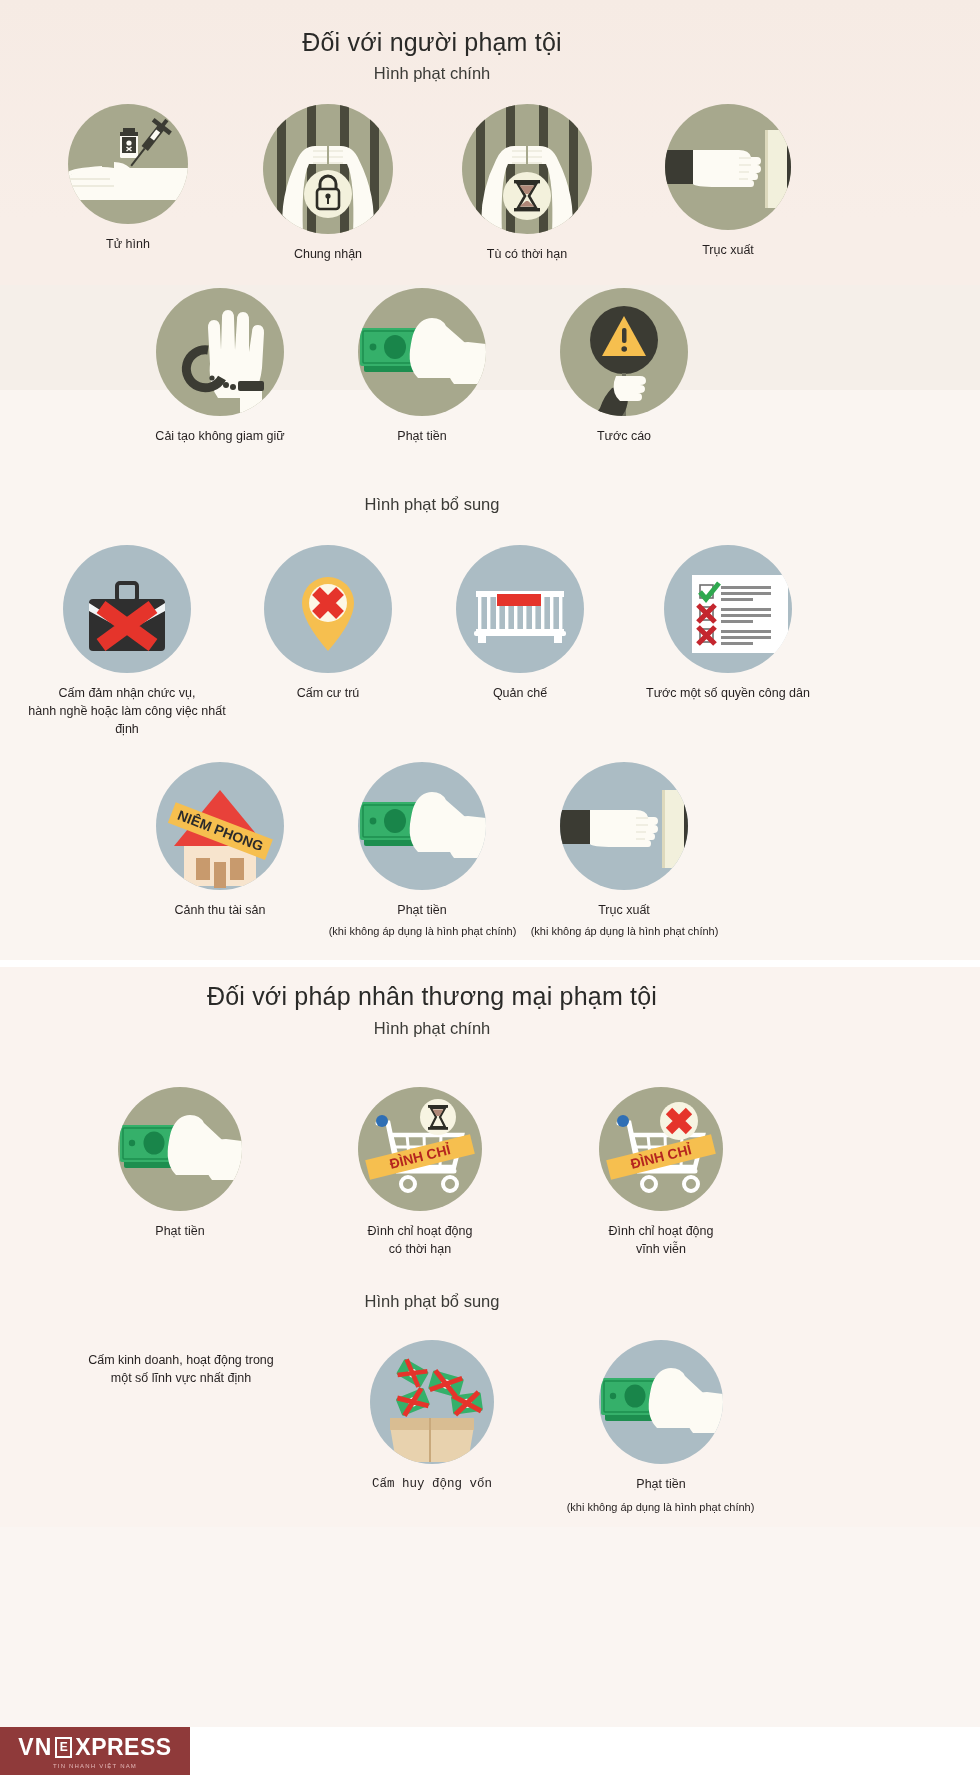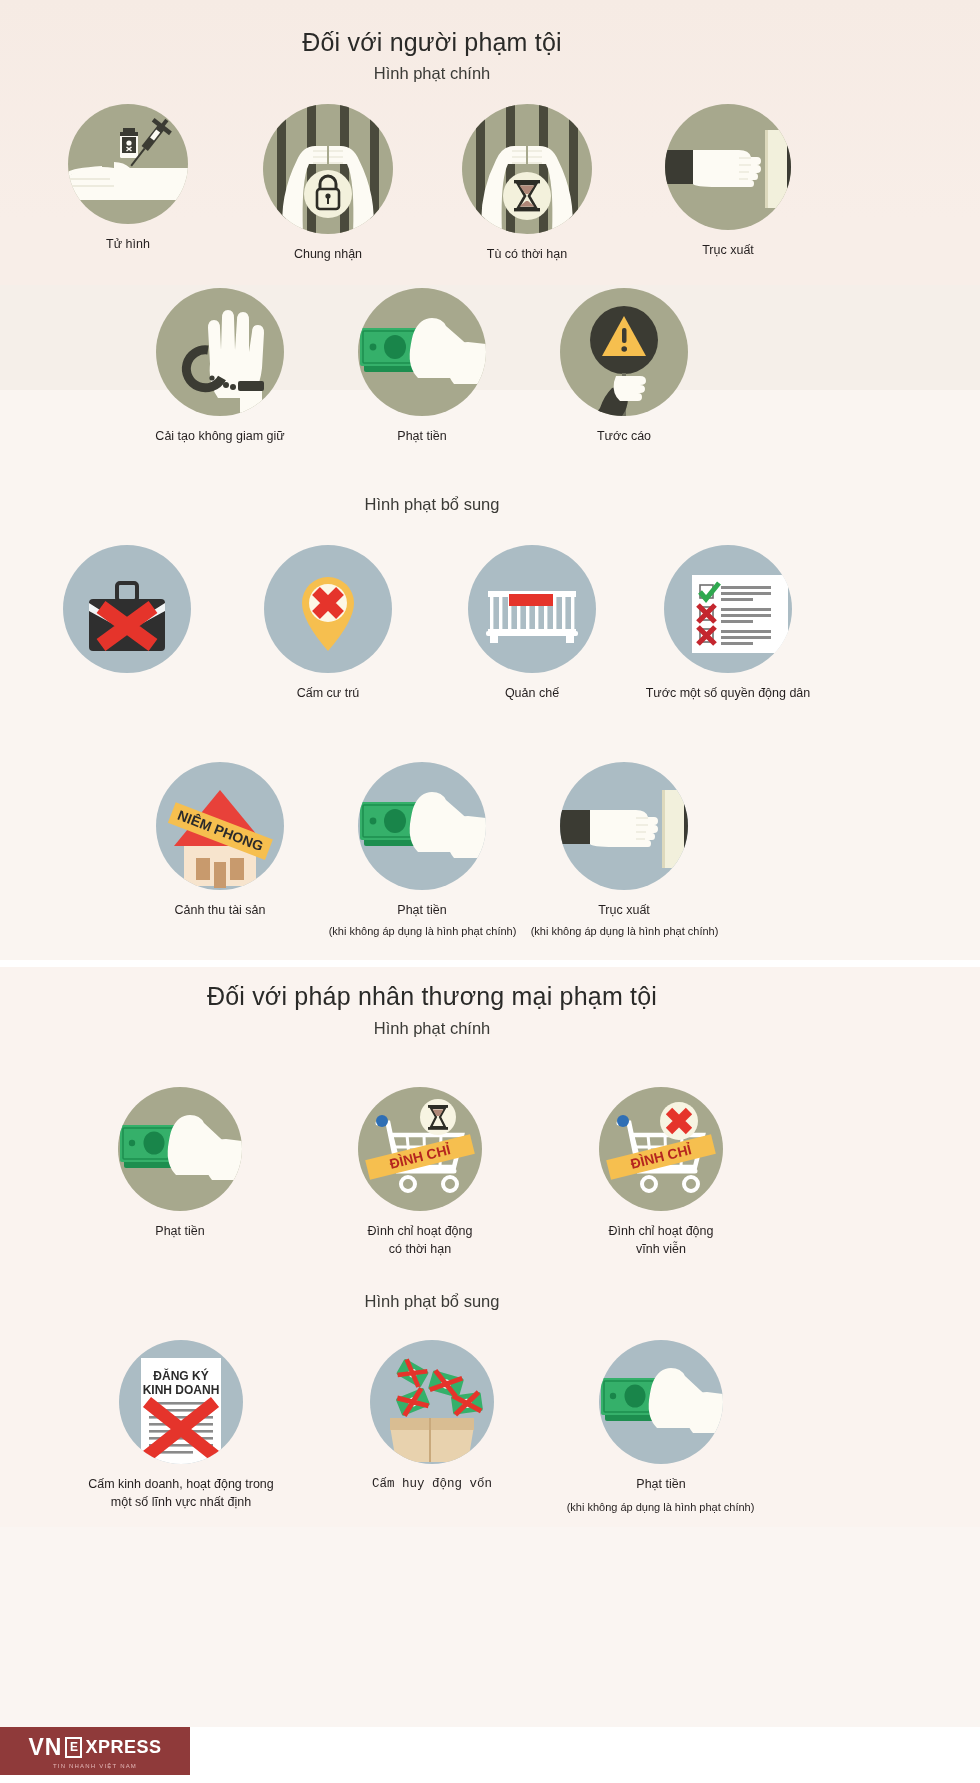--- a/index.html
+++ b/index.html
@@ -56,21 +56,21 @@
     background:#8f3a3a; display:flex; flex-direction:column;
     align-items:center; justify-content:center;
   }
   .logo-main { display:flex; align-items:center; gap:3px; }
   .logo-vn { color:#fff; font-size:23px; font-weight:700; letter-spacing:1px; }
   .logo-e {
     width:17px;height:21px;border:2.5px solid #fff;color:#fff;
     font-size:12px;display:flex;align-items:center;justify-content:center;
     font-weight:700;
   }
-  .logo-x { color:#fff; font-size:18px; font-weight:700; letter-spacing:.5px; }
+  .logo-x { color:#fff; font-size:23px; font-weight:700; letter-spacing:.5px; }
   .logo-tag { color:#e3b7b7; font-size:6px; letter-spacing:1.2px; margin-top:2px; }
 
   svg { display:block; }
 </style>
 </head>
 <body>
 
 <div class="page">
 
   <div class="band band-a"></div>
@@ -246,34 +246,36 @@
 
     <div class="cell" style="left:26px; width:202px;">
       <div class="circle c-blue" style="width:128px;height:128px;">
         <svg width="128" height="128" viewBox="0 0 128 128">
           <rect x="54" y="38" width="20" height="18" rx="3" fill="none" stroke="#2f2f2f" stroke-width="4"></rect>
           <rect x="26" y="54" width="76" height="52" rx="4" fill="#2f2f2f"></rect>
           <path d="M26 58 L48 72 L80 72 L102 58 L102 66 L80 78 L48 78 L26 66 Z" fill="#f2f5f6"></path>
           <path d="M38 62 l52 38 M90 62 l-52 38" stroke="#e5342b" stroke-width="15" stroke-linecap="butt"></path>
         </svg>
       </div>
+      <div class="lbl">Cấm đảm nhận chức vụ,
+hành nghề hoặc làm công việc nhất định</div>
     </div>
 
     <div class="cell" style="left:228px; width:200px;">
       <div class="circle c-blue" style="width:128px;height:128px;">
         <svg width="128" height="128" viewBox="0 0 128 128">
           <path d="M64 32 a26 26 0 0 1 26 26 q0 18 -26 48 q-26 -30 -26 -48 a26 26 0 0 1 26 -26 Z" fill="#f6bf4f"></path>
           <circle cx="64" cy="58" r="19" fill="#fdf7e6"></circle>
           <path d="M52 46 l24 24 M76 46 l-24 24" stroke="#e5342b" stroke-width="11" stroke-linecap="butt"></path>
         </svg>
       </div>
       <div class="lbl">Cấm cư trú</div>
     </div>
 
-    <div class="cell" style="left:432px; width:200px;">
+    <div class="cell" style="left:420px; width:200px;">
       <div class="circle c-blue" style="width:128px;height:128px;">
         <svg width="128" height="128" viewBox="0 0 128 128">
           <rect x="20" y="48" width="88" height="4" fill="#ffffff"></rect>
           <rect x="20" y="84" width="88" height="4" fill="#ffffff"></rect>
           <g fill="#ffffff">
             <rect x="22" y="48" width="3.4" height="40"></rect>
               <rect x="31" y="48" width="3.4" height="40"></rect>
             <rect x="40" y="48" width="3.4" height="40"></rect>
               <rect x="49" y="48" width="3.4" height="40"></rect>
             <rect x="58" y="48" width="3.4" height="40"></rect>
@@ -311,21 +313,21 @@
           <rect x="57" y="69" width="50" height="3" fill="#8b8b8b"></rect>
           <rect x="57" y="75" width="32" height="3" fill="#8b8b8b"></rect>
 
           <rect x="36" y="84" width="13" height="13" fill="none" stroke="#6f6f6f" stroke-width="1.6"></rect>
           <path d="M34 82 l17 17 M51 82 l-17 17" stroke="#c4262e" stroke-width="5.2"></path>
           <rect x="57" y="85" width="50" height="3" fill="#8b8b8b"></rect>
           <rect x="57" y="91" width="50" height="3" fill="#8b8b8b"></rect>
           <rect x="57" y="97" width="32" height="3" fill="#8b8b8b"></rect>
         </svg>
       </div>
-      <div class="lbl">Tước một số quyền động dân</div>
+      <div class="lbl">Tước một số quyền công dân</div>
     </div>
   </div>
 
   <div class="row" style="top:762px;">
 
     <div class="cell" style="left:120px; width:200px;">
       <div class="circle c-blue" style="width:128px;height:128px;">
         <svg width="128" height="128" viewBox="0 0 128 128">
           <path d="M64 28 L110 84 L18 84 Z" fill="#e8413a"></path>
           <rect x="28" y="84" width="72" height="40" fill="#f7e4cd"></rect>
@@ -453,38 +455,20 @@
       <div class="lbl">Đình chỉ hoạt động
 vĩnh viễn</div>
     </div>
   </div>
 
   <div class="section-title h2" style="top:1292px;">Hình phạt bổ sung</div>
 
   <div class="row" style="top:1340px;">
 
     <div class="cell" style="left:80px; width:202px;">
-      <div class="circle c-blue" style="width:124px;height:124px;">
-        <svg width="124" height="124" viewBox="0 0 124 124">
-          <rect x="22" y="18" width="80" height="106" fill="#ffffff"></rect>
-          <text x="62" y="40" text-anchor="middle" font-family="Liberation Sans, sans-serif" font-size="12" font-weight="700" fill="#2b2b2b">ĐĂNG KÝ</text>
-          <text x="62" y="54" text-anchor="middle" font-family="Liberation Sans, sans-serif" font-size="12" font-weight="700" fill="#2b2b2b">KINH DOANH</text>
-          <g fill="#8a8a8a">
-            <rect x="30" y="62" width="64" height="2.6"></rect>
-              <rect x="30" y="69" width="64" height="2.6"></rect>
-            <rect x="30" y="76" width="64" height="2.6"></rect>
-              <rect x="30" y="83" width="64" height="2.6"></rect>
-            <rect x="30" y="90" width="64" height="2.6"></rect>
-              <rect x="30" y="97" width="64" height="2.6"></rect>
-            <rect x="30" y="104" width="64" height="2.6"></rect>
-              <rect x="30" y="111" width="44" height="2.6"></rect>
-          </g>
-          <path d="M28 62 l68 54 M96 62 l-68 54" stroke="#e5342b" stroke-width="13"></path>
-        </svg>
-      </div>
       <div class="lbl">Cấm kinh doanh, hoạt động trong
 một số lĩnh vực nhất định</div>
     </div>
 
     <div class="cell" style="left:332px; width:200px;font-family:Liberation Mono, monospace;">
       <div class="circle c-blue" style="width:124px;height:124px;">
         <svg width="124" height="124" viewBox="0 0 124 124">
 
           <g>
             <g transform="rotate(-22 44 62)">

